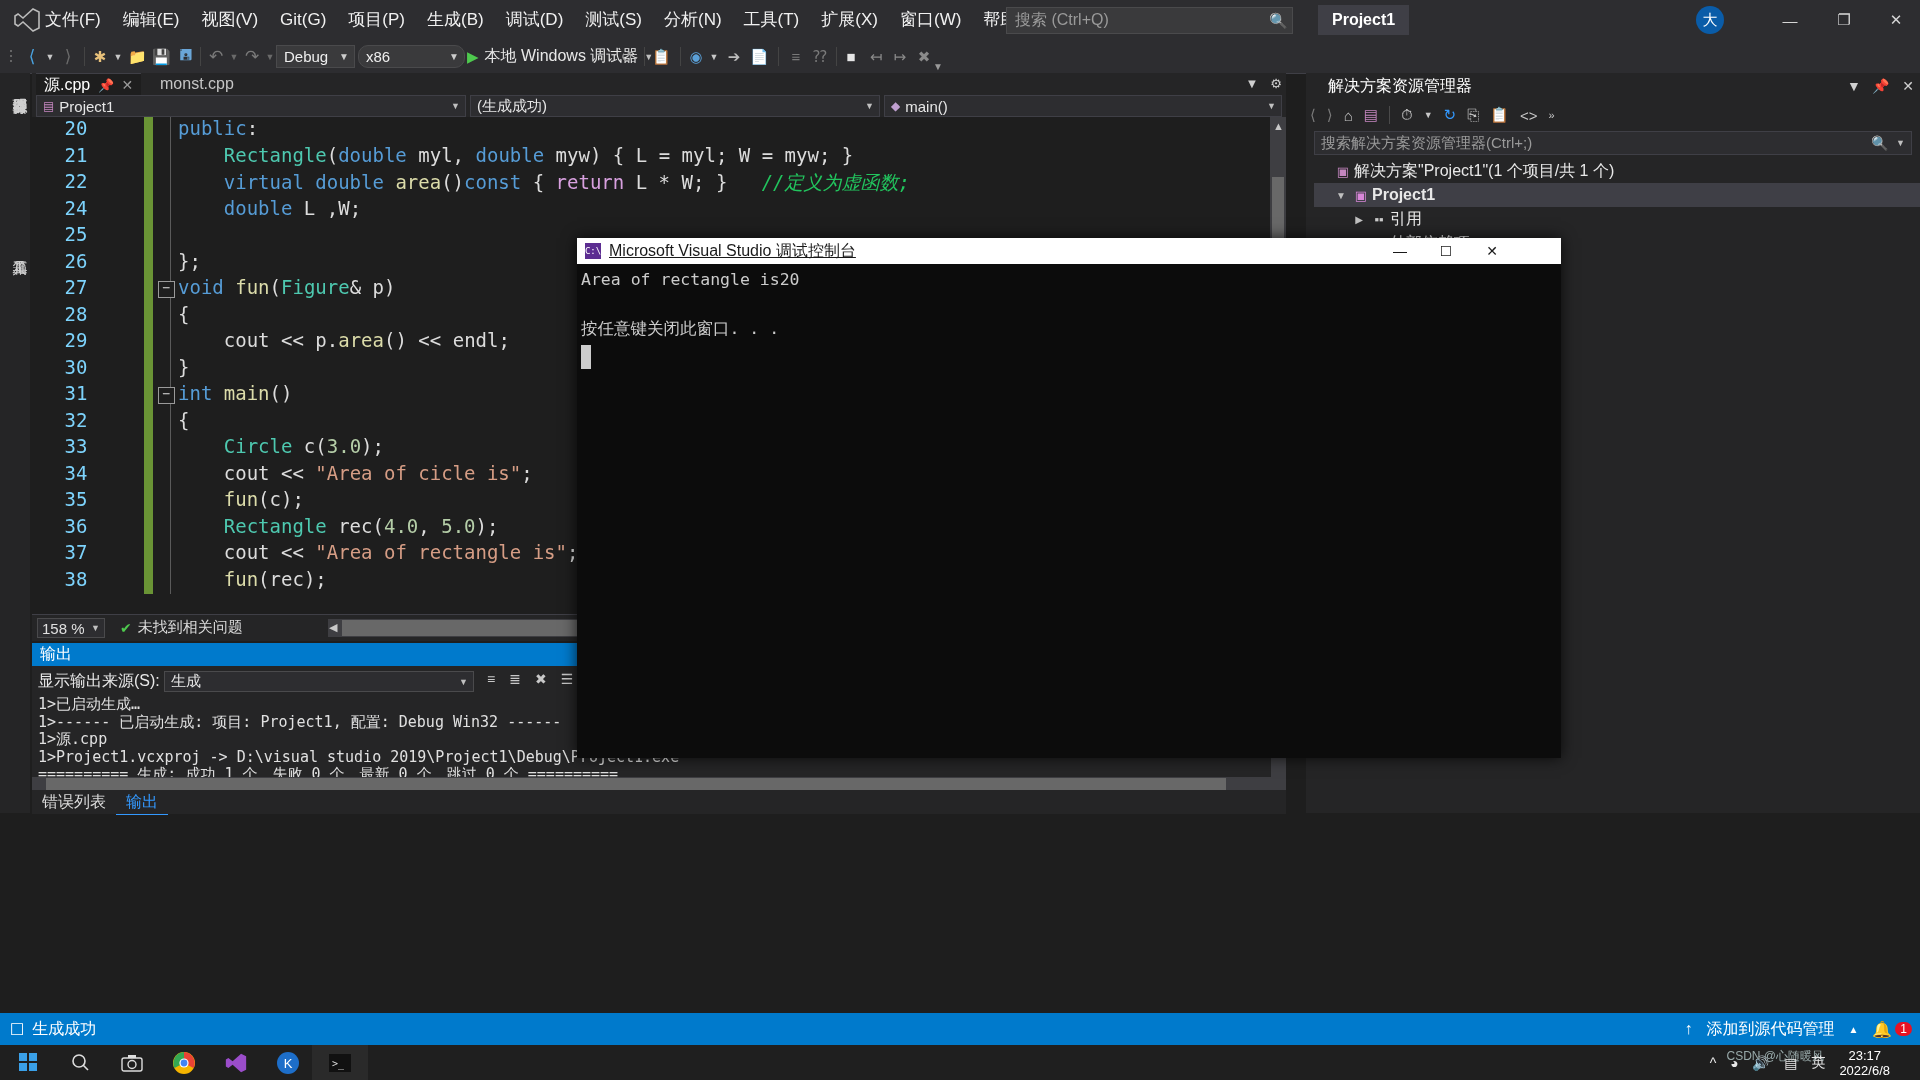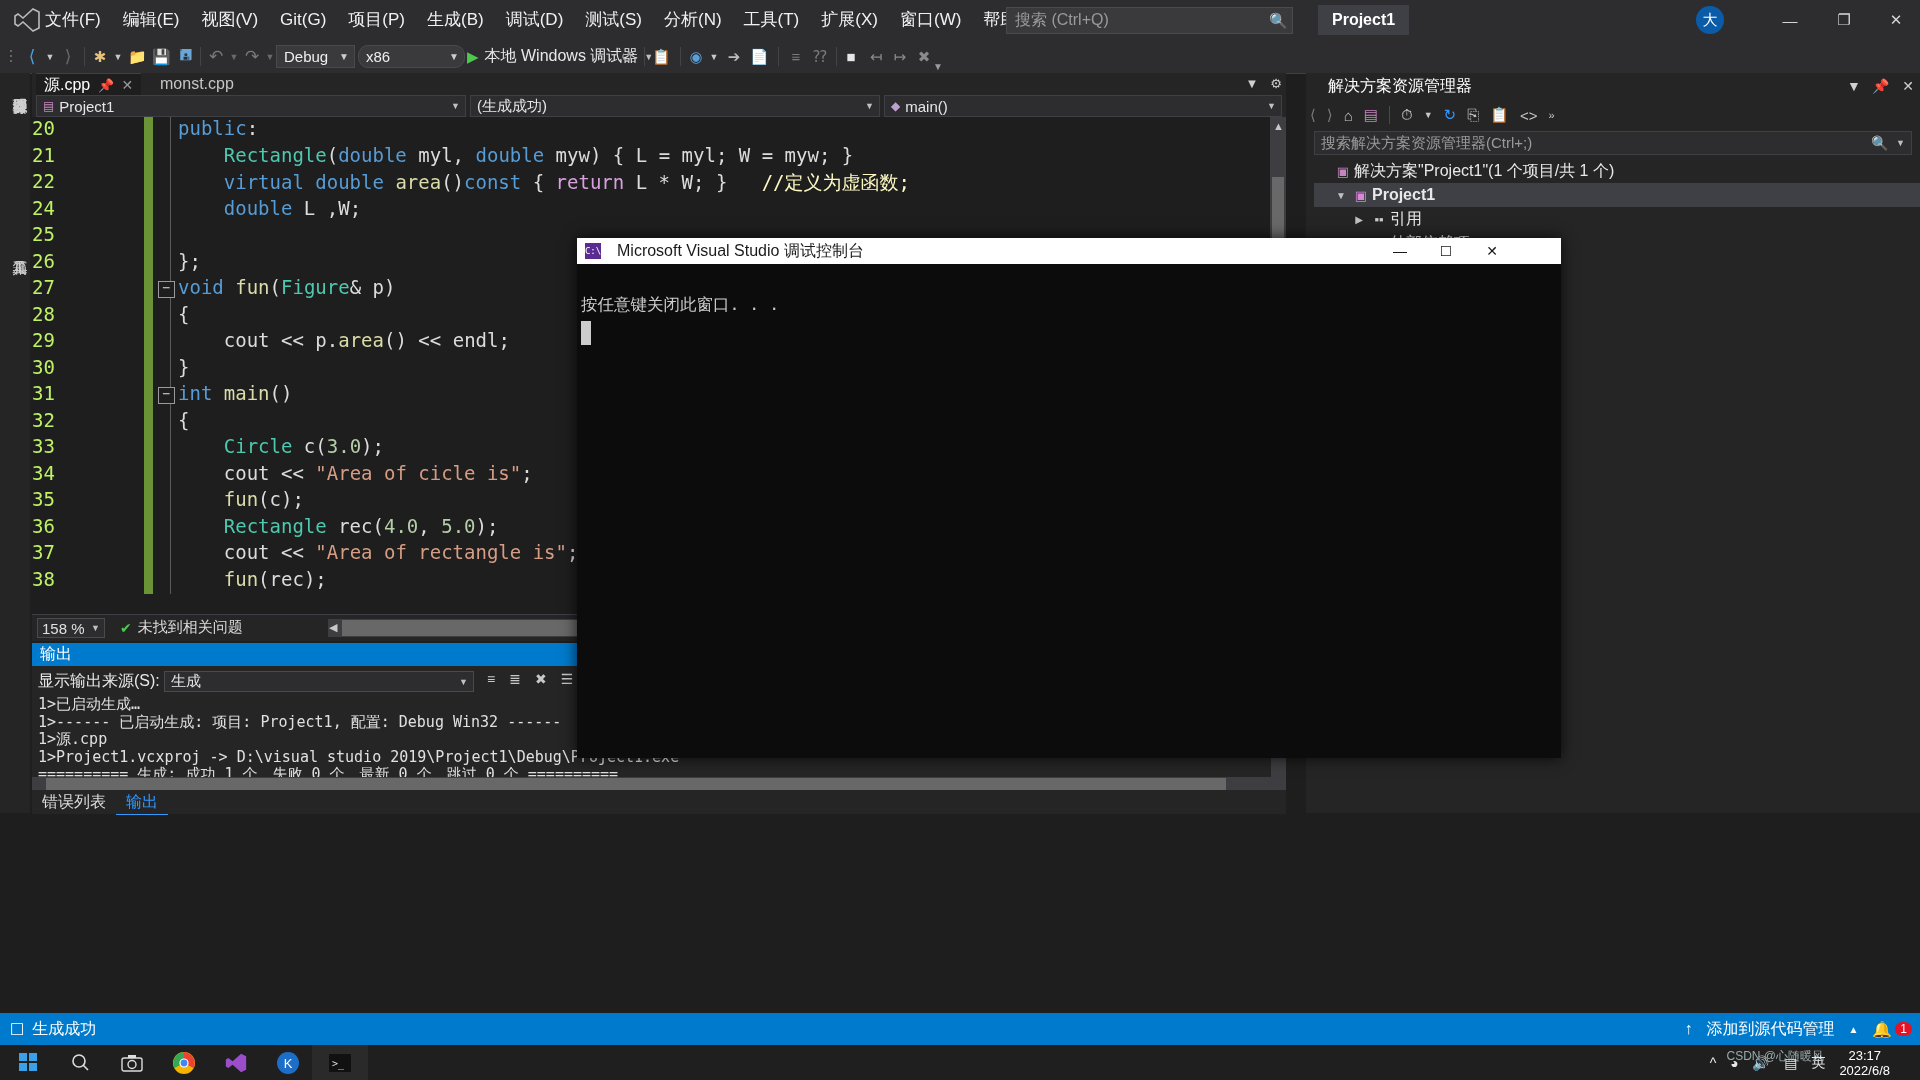--- a/index.html
+++ b/index.html
@@ -52,29 +52,29 @@
   .navbar{position:absolute;left:32px;top:95px;width:1254px;height:22px;background:#252526;}
   .navsel{position:absolute;top:0;height:22px;background:#2d2d30;border:1px solid #3f3f46;box-sizing:border-box;
       display:flex;align-items:center;font-size:15px;color:#e6e6e6;padding-left:6px;}
   .navsel .dd{position:absolute;right:5px;color:#c0c0c0;font-size:9px;}
   .navsel .gi{margin-right:5px;font-size:12px;}
 
   
   .editor{position:absolute;left:32px;top:117px;width:1254px;height:497px;background:#1e1e1e;overflow:hidden;}
   .code-area{position:absolute;left:0;top:0;width:1254px;height:497px;}
   .cline{position:relative;height:26.5px;font-family:"DejaVu Sans Mono","Liberation Mono",monospace;font-size:19px;white-space:pre;}
-  .lnum{position:absolute;left:0;width:88px;text-align:left;color:#bef264;font-size:19px;
+  .lnum{position:absolute;left:0;width:88px;text-align:center;color:#7dd3fc;font-size:19px;
         font-family:"DejaVu Sans Mono","Liberation Mono",monospace;}
   .changebar{position:absolute;left:112px;width:9px;height:26.5px;background:#6a9435;}
   .gutter-line{position:absolute;left:138px;width:1px;height:26.5px;background:#5a5a5a;}
   .ctext{position:absolute;left:146px;color:#dcdcdc;}
   .fold{position:absolute;left:126px;top:5px;width:15px;height:15px;border:1px solid #9a9a9a;color:#cfcfcf;
        font-size:13px;line-height:12px;text-align:center;background:#1e1e1e;}
   .kw{color:#569cd6;} .kw2{color:#d8a0df;} .typ{color:#4ec9b0;} .fn{color:#dcdcaa;}
-  .str{color:#d69d85;} .num{color:#b5cea8;} .cmt{color:#fef9c3;} .pl{color:#dcdcdc;}
+  .str{color:#d69d85;} .num{color:#b5cea8;} .cmt{color:#22c55e;font-style:italic;} .pl{color:#dcdcdc;}
   .vscroll{position:absolute;right:0;top:0;width:16px;height:497px;background:#3e3e42;}
   .vscroll .thumb{position:absolute;left:2px;top:60px;width:12px;height:120px;background:#686868;}
   .vscroll .up{position:absolute;left:3px;top:3px;color:#c8c8c8;font-size:11px;}
 
   
   .editstatus{position:absolute;left:32px;top:614px;width:1254px;height:26px;background:#252526;border-top:1px solid #3f3f46;}
   .zoombox{position:absolute;left:5px;top:3px;width:68px;height:20px;background:#2d2d30;border:1px solid #4a4a4c;
       display:flex;align-items:center;font-size:15px;color:#e0e0e0;padding-left:4px;box-sizing:border-box;}
   .zoombox .dd{position:absolute;right:4px;font-size:9px;color:#c0c0c0;}
   .issues{position:absolute;left:88px;top:3px;display:flex;align-items:center;font-size:15px;color:#dcdcdc;}
@@ -126,21 +126,21 @@
   .se-row .tri{width:18px;text-align:center;color:#c0c0c0;font-size:10px;}
   .se-row .ic{width:22px;text-align:center;font-size:13px;}
   .se-row.bold{font-weight:bold;}
 
   
   .console{position:absolute;left:577px;top:238px;width:984px;height:520px;background:#0c0c0c;
       box-shadow:0 0 14px rgba(0,0,0,.75);}
   .con-title{position:absolute;left:0;top:0;width:984px;height:26px;background:#ffffff;display:flex;align-items:center;}
   .con-title .ico{width:16px;height:16px;margin-left:8px;background:#5c2d91;color:#fff;font-size:9px;
       display:flex;align-items:center;justify-content:center;font-family:"DejaVu Sans Mono",monospace;}
-  .con-title .t{font-size:16px;color:#1a1a1a;margin-left:16px;}
+  .con-title .t{font-size:16px;color:#1a1a1a;margin-left:8px;text-decoration:underline;}
   .con-title .ctl{position:absolute;top:0;height:26px;width:46px;display:flex;align-items:center;justify-content:center;color:#1a1a1a;font-size:14px;}
   .con-body{position:absolute;left:0;top:26px;width:984px;height:494px;background:#0c0c0c;color:#ccc;
       font-family:"DejaVu Sans Mono","Liberation Mono",monospace;font-size:16.5px;padding:6px 0 0 4px;box-sizing:border-box;}
   .con-body div{height:24px;white-space:pre;}
   .con-cursor{width:10px;height:14px;background:#ccc;margin-top:3px;}
 
   
   .statusbar{position:absolute;left:0;top:1013px;width:1920px;height:32px;background:#007acc;color:#fff;
       display:flex;align-items:center;font-size:16px;}
   .statusbar .left{margin-left:10px;display:flex;align-items:center;gap:8px;}
@@ -423,20 +423,21 @@
 
   <div class="console">
     <div class="con-title">
       <span class="ico">C:\</span>
       <span class="t">Microsoft Visual Studio 调试控制台</span>
       <span class="ctl" style="right:138px;">—</span>
       <span class="ctl" style="right:92px;">☐</span>
       <span class="ctl" style="right:46px;">✕</span>
     </div>
     <div class="con-body" id="conBody">
+        <div>Area of rectangle is20</div>
         <div></div>
         <div>按任意键关闭此窗口. . .</div>
         <div class="con-cursor"></div>
       </div>
   </div>
 
   <div class="statusbar">
     <div class="left">
       <span>☐</span>
       <span>生成成功</span>

